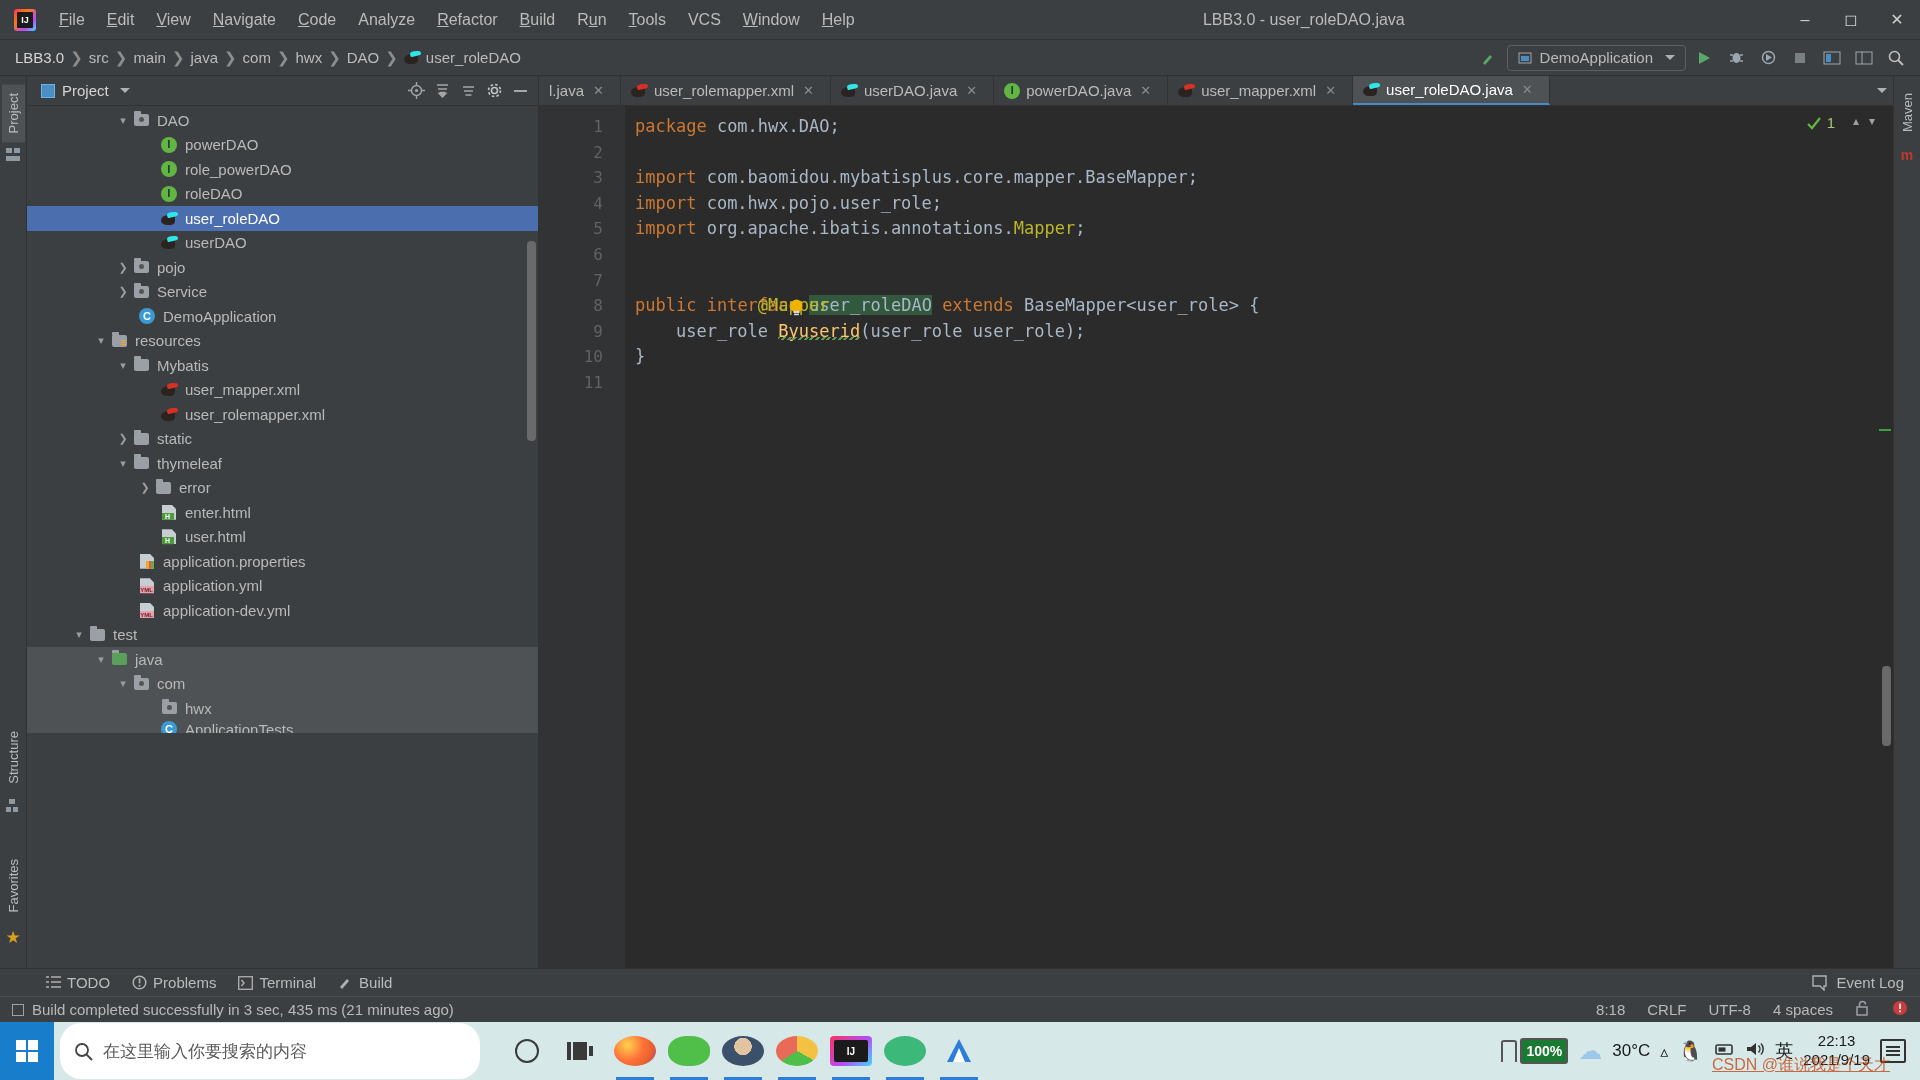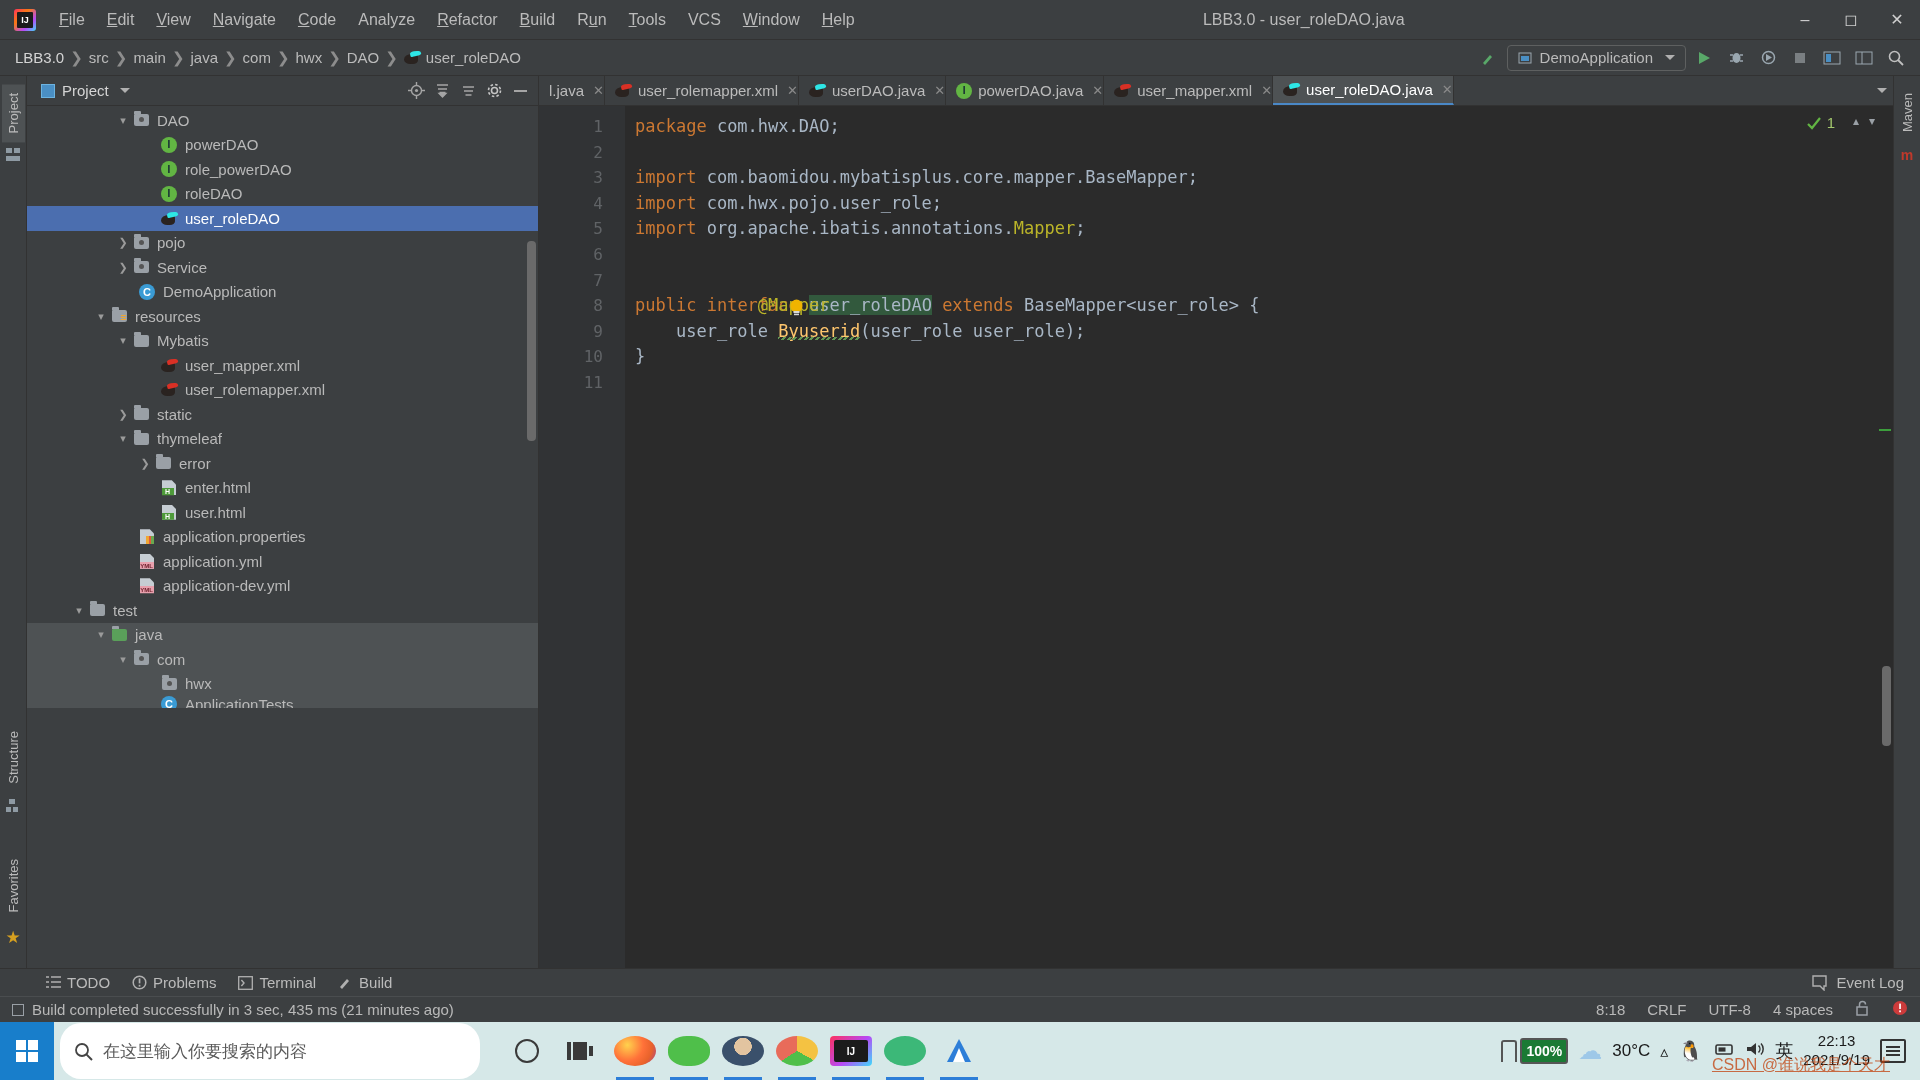--- a/index.html
+++ b/index.html
@@ -212,21 +212,21 @@
 
   
   .editor-area { flex: 1 1 auto; display: flex; flex-direction: column; min-width: 0; background: #2b2b2b; }
   .tabbar {
     height: 30px; flex: 0 0 30px; background: #3c3f41;
     display: flex; align-items: stretch; overflow: hidden;
     border-bottom: 1px solid #323232;
   }
   .etab {
     display: flex; align-items: center; gap: 6px;
-    padding: 0 0 0 10px; color: #bbbbbb; font-size: 15px; white-space: nowrap;
+    padding: 0 16px 0 10px; color: #bbbbbb; font-size: 15px; white-space: nowrap;
     border-right: 1px solid #323232;
   }
   .etab.active { background: #4e5254; color: #ffffff; border-bottom: 2px solid #4a88c7; }
   .etab .x { color: #8a8a8a; font-size: 13px; margin-left: 3px; }
   .tabbar-right { margin-left: auto; display: flex; align-items: center; padding: 0 6px; gap: 2px; }
 
   .code-wrap { flex: 1 1 auto; display: flex; position: relative; min-height: 0; overflow: hidden; }
   .gutter {
     width: 72px; flex: 0 0 72px; background: #313335;
     padding-top: 8px; text-align: right; position: relative;
@@ -534,20 +534,27 @@
           <span class="tlabel">roleDAO</span>
         </div>
         <div class="trow sel">
           <span style="width:132px"></span>
           <span class="ticon">
               <span class="mybatis-bird"></span>
             </span>
           <span class="tlabel">user_roleDAO</span>
         </div>
         <div class="trow">
+          <span style="width:132px"></span>
+          <span class="ticon">
+              <span class="mybatis-bird"></span>
+            </span>
+          <span class="tlabel">userDAO</span>
+        </div>
+        <div class="trow">
           <span style="width:88px"></span>
           <span class="arrow">❯</span>
           <span class="ticon">
               <span class="folder pkg"></span>
             </span>
           <span class="tlabel">pojo</span>
         </div>
         <div class="trow">
           <span style="width:88px"></span>
           <span class="arrow">❯</span>

